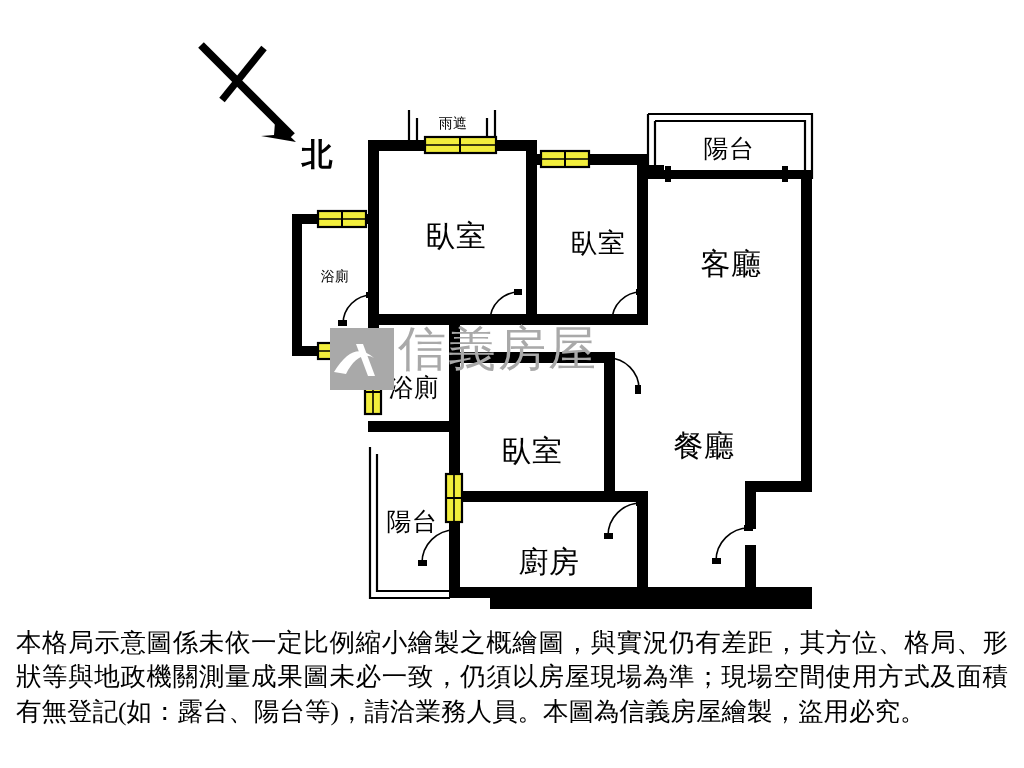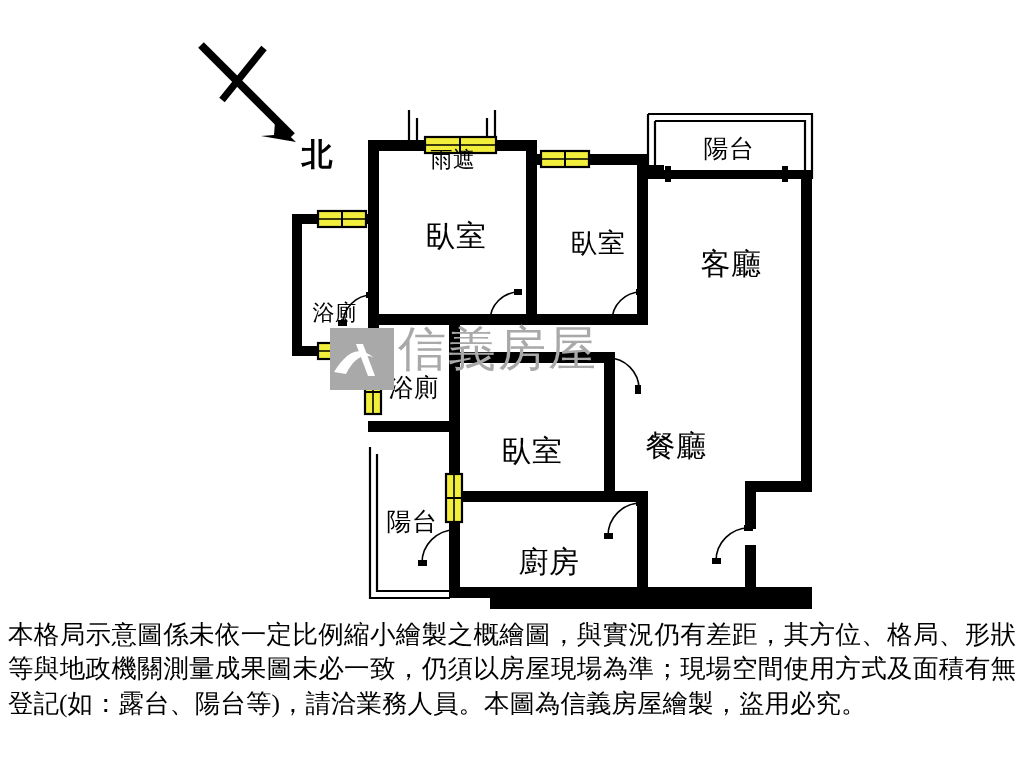--- a/index.html
+++ b/index.html
@@ -36,21 +36,21 @@
     position: absolute;
     font-family: "Liberation Serif", "DejaVu Serif", serif;
     color: #000000;
     white-space: nowrap;
     line-height: 1;
     transform: translate(-50%, -50%);
     letter-spacing: 0.02em;
   }
   .lbl-xl { font-size: 30px; }
   .lbl-lg { font-size: 27px; }
-  .lbl-md { font-size: 22px; margin-top: 36px; }
+  .lbl-md { font-size: 14px; }
   .lbl-sm { font-size: 25px; }
   .compass-label {
     position: absolute;
     left: 317px;
     top: 155px;
     transform: translate(-50%, -50%);
     font-size: 31px;
     font-weight: bold;
     font-family: "Liberation Serif", "DejaVu Serif", serif;
     color: #000;
@@ -106,21 +106,21 @@
     width: 1024px;
     padding: 0 8px;
     box-sizing: border-box;
     font-family: "Liberation Serif", "DejaVu Serif", serif;
     font-size: 25.5px;
     line-height: 1.35;
     color: #000;
     letter-spacing: 0px;
     text-align: justify;
   }
-  #disclaimer p { margin: 0; }
+  #disclaimer p { margin: 8px; }
 </style>
 </head>
 <body>
 
 <div id="page">
 
   <div id="plan-area">
 
     <svg id="plan-svg" width="1024" height="618" viewBox="0 0 1024 618">
 
@@ -286,21 +286,21 @@
     <div class="compass-label">北</div>
 
     <div class="room-label lbl-md" style="left:453px; top:124px;">雨遮</div>
     <div class="room-label lbl-xl" style="left:456px; top:236px;">臥室</div>
     <div class="room-label lbl-md" style="left:335px; top:277px;">浴廁</div>
     <div class="room-label lbl-lg" style="left:598px; top:243px;">臥室</div>
     <div class="room-label lbl-xl" style="left:731px; top:264px;">客廳</div>
     <div class="room-label lbl-sm" style="left:729px; top:148px;">陽台</div>
     <div class="room-label lbl-sm" style="left:414px; top:387px;">浴廁</div>
     <div class="room-label lbl-xl" style="left:532px; top:451px;">臥室</div>
-    <div class="room-label lbl-xl" style="left:676px; top:446px;text-align:center;">餐廳</div>
+    <div class="room-label lbl-xl" style="left:704px; top:446px;text-align:center;">餐廳</div>
     <div class="room-label lbl-sm" style="left:412px; top:521px;">陽台</div>
     <div class="room-label lbl-xl" style="left:549px; top:562px;">廚房</div>
 
     <div id="watermark">
       <div id="wm-logo">
         <svg id="wm-swoosh" viewBox="0 0 64 62">
           <path d="M 4,44 C 18,22 30,18 44,30 C 34,24 24,30 16,46 Z" fill="#ffffff"></path>
           <path d="M 26,16 L 33,16 L 45,48 L 38,48 Z" fill="#ffffff"></path>
         </svg>
       </div>

